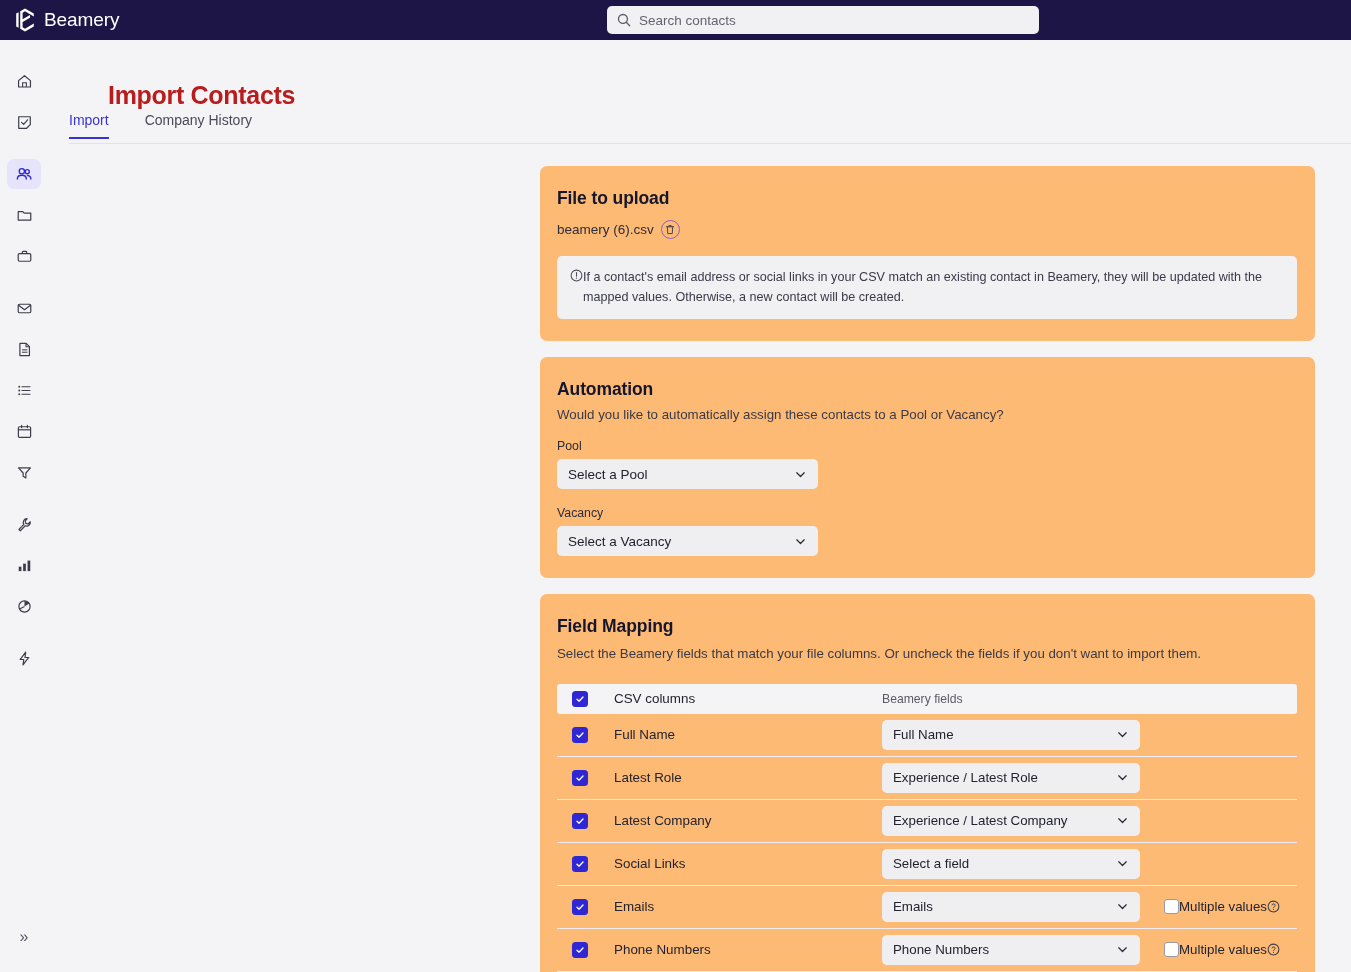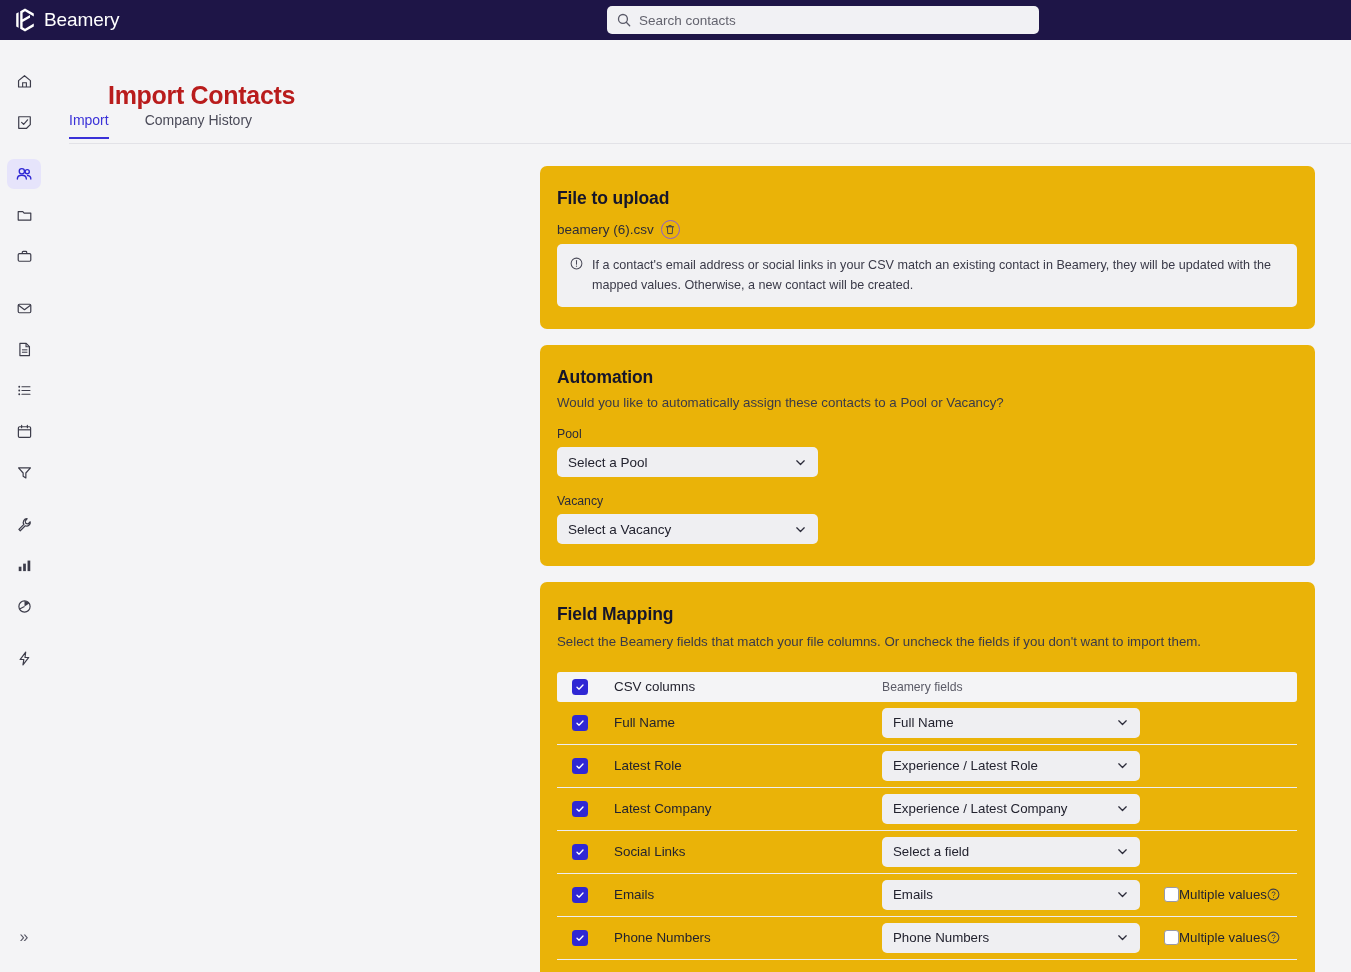--- a/index.html
+++ b/index.html
@@ -127,21 +127,21 @@
     border-bottom-color: #3a31d8;
   }
 
   
   .cards {
     position: absolute;
     left: 540px; top: 166px;
     width: 775px;
   }
   .card {
-    background: #eab308;
+    background: #fdba74;
     border-radius: 7px;
     padding: 22px 18px 22px 17px;
     margin-bottom: 16px;
   }
   .card-title {
     font-size: 17.5px;
     font-weight: bold;
     color: #15152b;
     letter-spacing: -0.1px;
   }
@@ -157,26 +157,25 @@
     width: 19px; height: 19px;
     border: 1.3px solid #8a5cd4;
     border-radius: 50%;
     display: flex;
     align-items: center;
     justify-content: center;
     cursor: pointer;
     flex: none;
   }
   .notice {
-    margin-top: 5px;
+    margin-top: 17px;
     background: #f1f1f3;
     border-radius: 5px;
     padding: 12px 14px 12px 13px;
     display: flex;
-    gap: 9px;
     font-size: 12.6px;
     color: #3a3a48;
     line-height: 1.55;
   }
   .notice .ico { flex: none; margin-top: 1px; }
 
   .card-sub {
     margin-top: 7px;
     font-size: 13.3px;
     color: #3a3a48;

